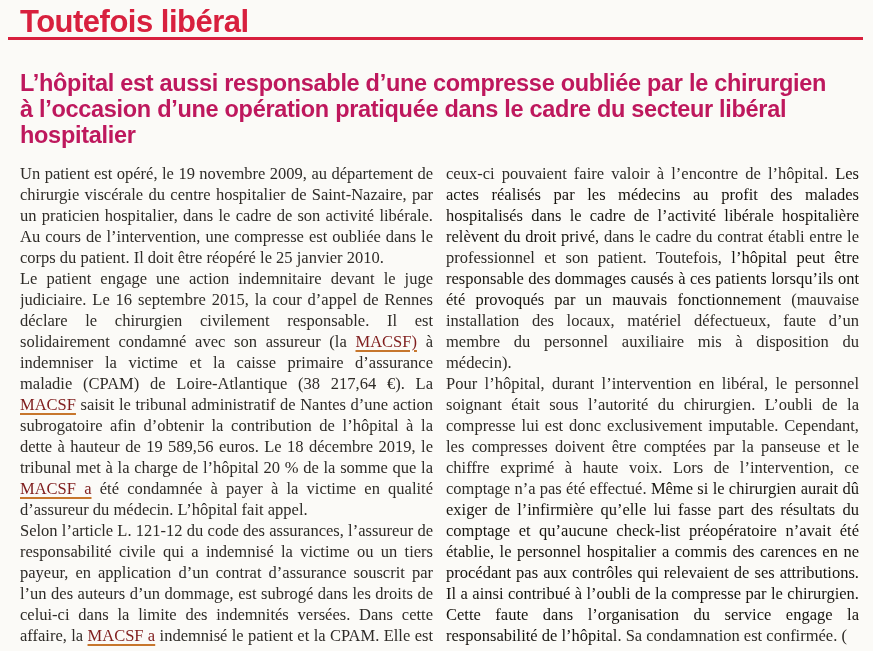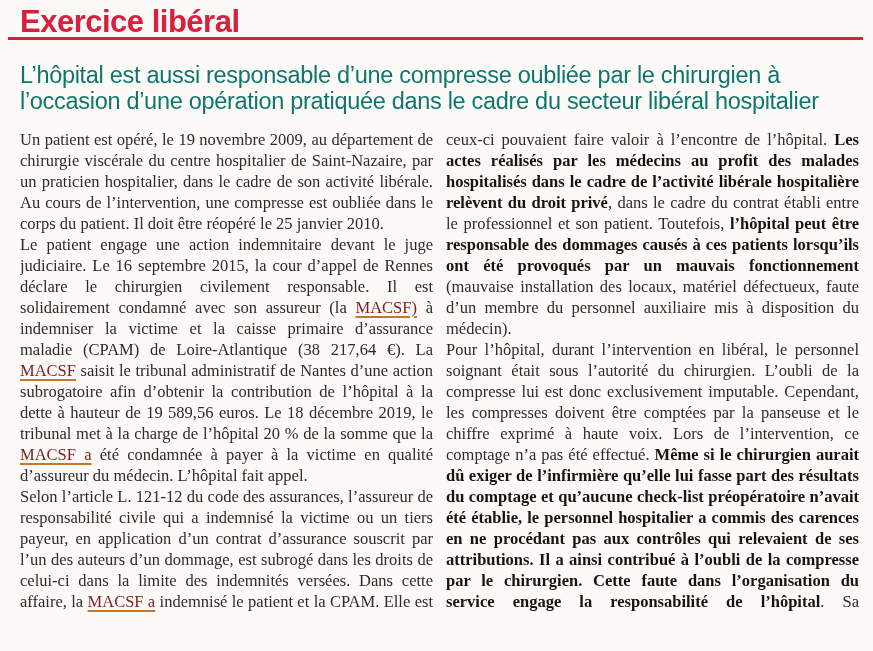--- a/index.html
+++ b/index.html
@@ -15,49 +15,49 @@
   .section-rule{position:absolute;left:-12px;right:-4px;top:33px;height:3px;background:var(--accent,#d8203e);}
   .section-title{
     position:relative;z-index:2;margin:0;
     font-family:"Liberation Sans","DejaVu Sans",sans-serif;
     font-weight:bold;font-size:31px;line-height:36px;letter-spacing:-0.5px;
     color:var(--accent,#d8203e);
     display:inline-block;padding-right:6px;
   }
   
   .article-title{
-    margin:12px 0 0 0;max-width:820px;
+    margin:20px 0 0 0;max-width:820px;
     font-family:"Liberation Sans","DejaVu Sans",sans-serif;
-    font-weight:normal;font-size:23.5px;line-height:26px;letter-spacing:-0.3px;
-    color:#0f766e;
+    font-weight:bold;font-size:23.5px;line-height:26px;letter-spacing:-0.3px;
+    color:#be185d;
   }
   
   .columns{
     display:flex;gap:13px;margin-top:15px;height:486px;overflow:hidden;
   }
   .col{width:413px;overflow:hidden;text-align:justify;
     font-size:16.5px;line-height:21px;hyphens:auto;}
   .para{margin:0;}
   .run-normal{color:#2e2b27;margin-top:28px;}
-  .run-bold{font-weight:bold;color:#17140f;}
+  .run-bold{font-weight:normal;color:#17140f;}
   .run-link{
     color:#7f1d1d;
     text-decoration:underline;
     text-decoration-color:var(--linkline,#c7762c);
     text-decoration-thickness:2px;
     text-underline-offset:2.5px;
   }
 </style>
 </head>
 <body style="--accent: #d8203e; --linkline: #c7762c;">
 
 <div class="page">
   <header class="section-header">
     <div class="section-rule"></div>
-    <h1 class="section-title">Exercice libéral</h1>
+    <h1 class="section-title">Toutefois libéral</h1>
   </header>
 
   <h2 class="article-title">L’hôpital est aussi responsable d’une compresse oubliée par le chirurgien à l’occasion d’une opération pratiquée dans le cadre du secteur libéral hospitalier</h2>
 
   <div class="columns">
     <div class="col">
         <p class="para"><span class="run-normal">Un patient est opéré, le 19 novembre 2009, au département de chirurgie viscérale du centre hospitalier de Saint-Nazaire, par un praticien hospitalier, dans le cadre de son activité libérale. Au cours de l’intervention, une compresse est oubliée dans le corps du patient. Il doit être réopéré le 25 janvier 2010.</span></p>
         <p class="para"><span class="run-normal">Le patient engage une action indemnitaire devant le juge judiciaire. Le 16 septembre 2015, la cour d’appel de Rennes déclare le chirurgien civilement responsable. Il est solidairement condamné avec son assureur (la </span><span class="run-link">MACSF)</span><span class="run-normal"> à indemniser la victime et la caisse primaire d’assurance maladie (CPAM) de Loire-Atlantique (38 217,64 €). La </span><span class="run-link">MACSF</span><span class="run-normal"> saisit le tribunal administratif de Nantes d’une action subrogatoire afin d’obtenir la contribution de l’hôpital à la dette à hauteur de 19 589,56 euros. Le 18 décembre 2019, le tribunal met à la charge de l’hôpital 20 % de la somme que la </span><span class="run-link">MACSF a</span><span class="run-normal"> été condamnée à payer à la victime en qualité d’assureur du médecin. L’hôpital fait appel.</span></p>
         <p class="para"><span class="run-normal">Selon l’article L. 121-12 du code des assurances, l’assureur de responsabilité civile qui a indemnisé la victime ou un tiers payeur, en application d’un contrat d’assurance souscrit par l’un des auteurs d’un dommage, est subrogé dans les droits de celui-ci dans la limite des indemnités versées. Dans cette affaire, la </span><span class="run-link">MACSF a</span><span class="run-normal"> indemnisé le patient et la CPAM. Elle est donc subrogée dans les droits que</span></p>
       </div>

